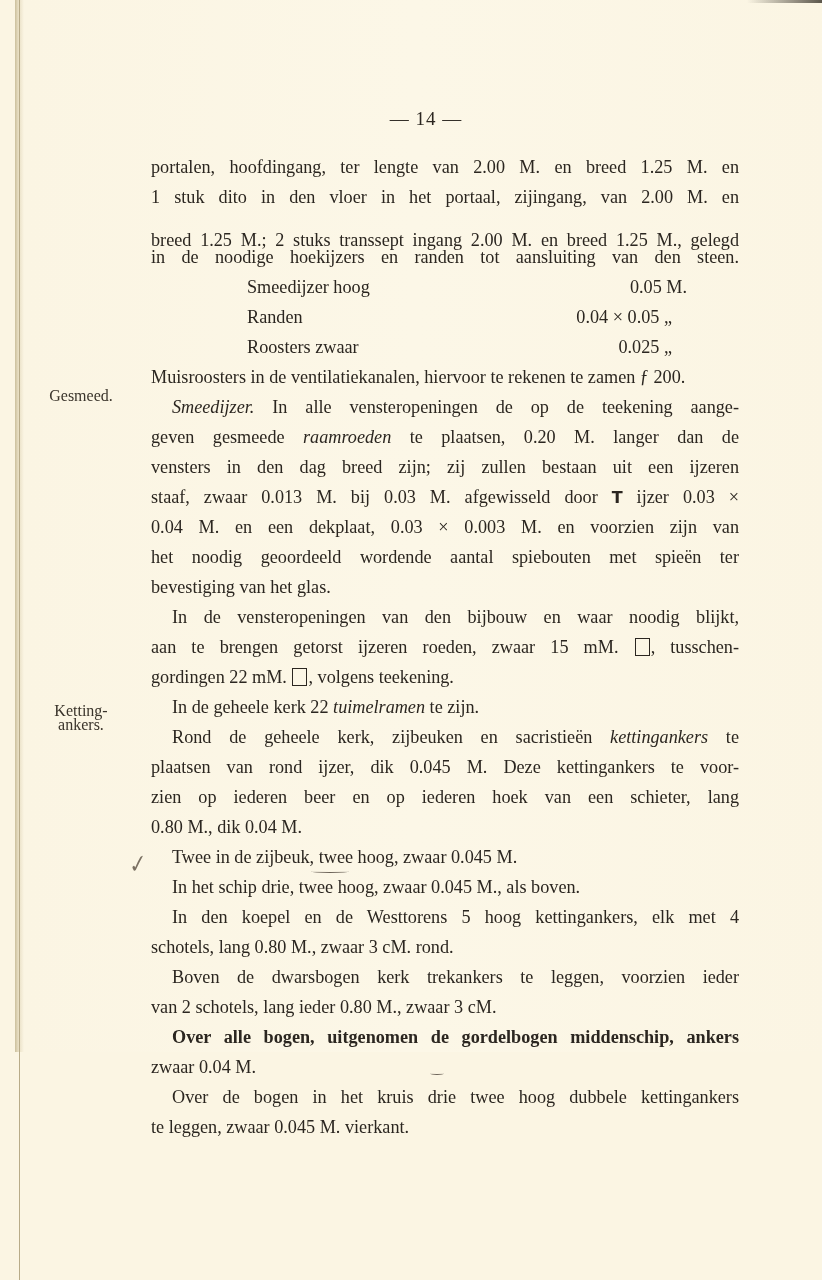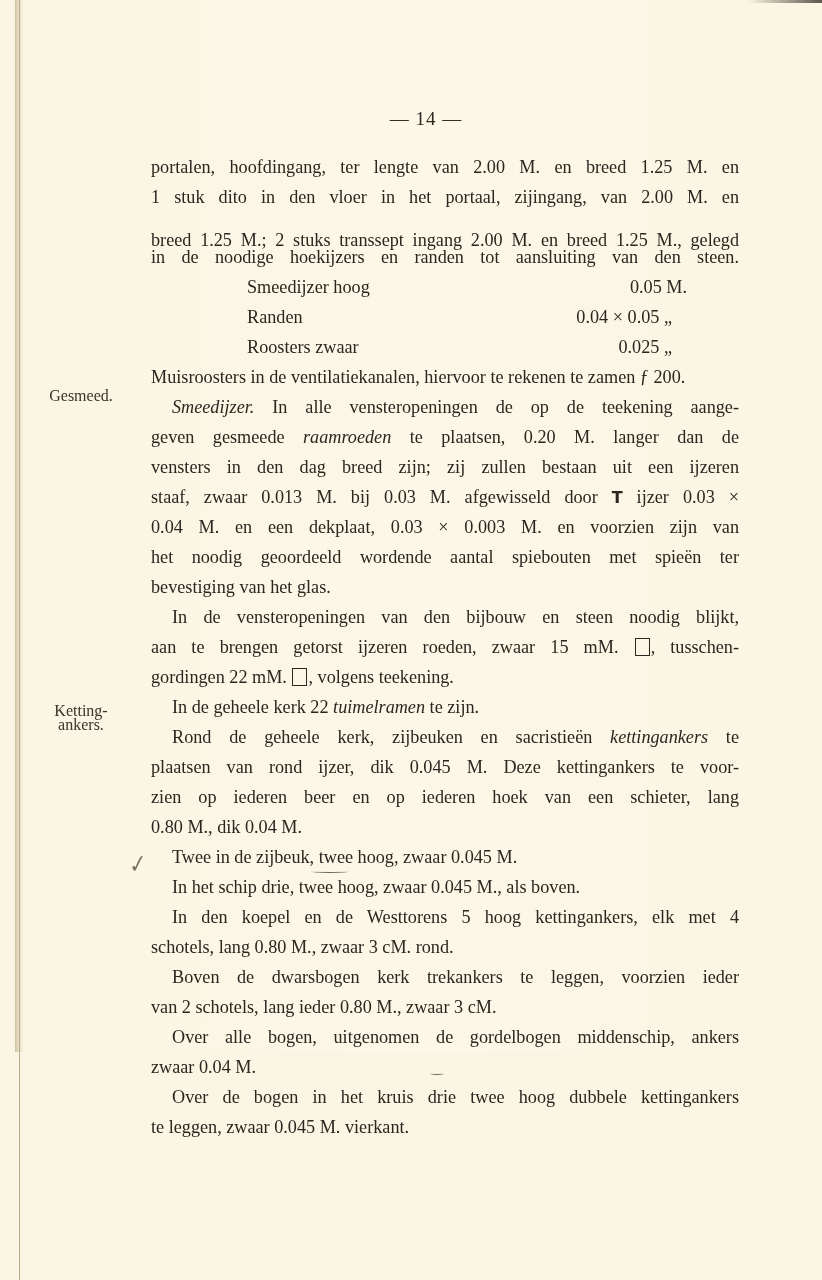--- a/index.html
+++ b/index.html
@@ -93,35 +93,35 @@
     <div class="line last" style="top:362px;">Muisroosters in de ventilatiekanalen, hiervoor te rekenen te zamen ƒ 200.</div>
 
     <div class="line indent" style="top:392px;"><em>Smeedijzer.</em><span> In alle vensteropeningen de op de teekening aange-</span></div>
     <div class="line" style="top:422px;"><span>geven gesmeede </span><em>raamroeden</em><span> te plaatsen, 0.20 M. langer dan de</span></div>
     <div class="line" style="top:452px;">vensters in den dag breed zijn; zij zullen bestaan uit een ijzeren</div>
     <div class="line" style="top:482px;"><span>staaf, zwaar 0.013 M. bij 0.03 M. afgewisseld door </span><span class="t-sym">T</span><span> ijzer 0.03 ×</span></div>
     <div class="line" style="top:512px;">0.04 M. en een dekplaat, 0.03 × 0.003 M. en voorzien zijn van</div>
     <div class="line" style="top:542px;">het noodig geoordeeld wordende aantal spiebouten met spieën ter</div>
     <div class="line last" style="top:572px;">bevestiging van het glas.</div>
 
-    <div class="line indent" style="top:602px;">In de vensteropeningen van den bijbouw en steen noodig blijkt,</div>
+    <div class="line indent" style="top:602px;">In de vensteropeningen van den bijbouw en waar noodig blijkt,</div>
     <div class="line" style="top:632px;"><span>aan te brengen getorst ijzeren roeden, zwaar 15 mM. </span><span class="square-sym"></span><span>, tusschen-</span></div>
     <div class="line last" style="top:662px;"><span>gordingen 22 mM. </span><span class="square-sym"></span><span>, volgens teekening.</span></div>
 
     <div class="line indent-last" style="top:692px;"><span>In de geheele kerk 22 </span><em>tuimelramen</em><span> te zijn.</span></div>
 
     <div class="line indent" style="top:722px;"><span>Rond de geheele kerk, zijbeuken en sacristieën </span><em>kettingankers</em><span> te</span></div>
     <div class="line" style="top:752px;">plaatsen van rond ijzer, dik 0.045 M. Deze kettingankers te voor-</div>
     <div class="line" style="top:782px;">zien op iederen beer en op iederen hoek van een schieter, lang</div>
     <div class="line last" style="top:812px;">0.80 M., dik 0.04 M.</div>
 
     <div class="line indent-last" style="top:842px;">Twee in de zijbeuk, twee hoog, zwaar 0.045 M.</div>
     <div class="line indent-last" style="top:872px;">In het schip drie, twee hoog, zwaar 0.045 M., als boven.</div>
     <div class="line indent" style="top:902px;">In den koepel en de Westtorens 5 hoog kettingankers, elk met 4</div>
     <div class="line last" style="top:932px;">schotels, lang 0.80 M., zwaar 3 cM. rond.</div>
     <div class="line indent" style="top:962px;">Boven de dwarsbogen kerk trekankers te leggen, voorzien ieder</div>
     <div class="line last" style="top:992px;">van 2 schotels, lang ieder 0.80 M., zwaar 3 cM.</div>
-    <div class="line indent" style="top:1022px;">Over alle bogen, uitgenomen de gordelbogen middenschip, ankers</div>
+    <div class="line indent" style="top:1022px;font-weight:bold;">Over alle bogen, uitgenomen de gordelbogen middenschip, ankers</div>
     <div class="line last" style="top:1052px;">zwaar 0.04 M.</div>
     <div class="line indent" style="top:1082px;">Over de bogen in het kruis drie twee hoog dubbele kettingankers</div>
     <div class="line last" style="top:1112px;">te leggen, zwaar 0.045 M. vierkant.</div>
   </div>
 </div>
 
 </body></html>

